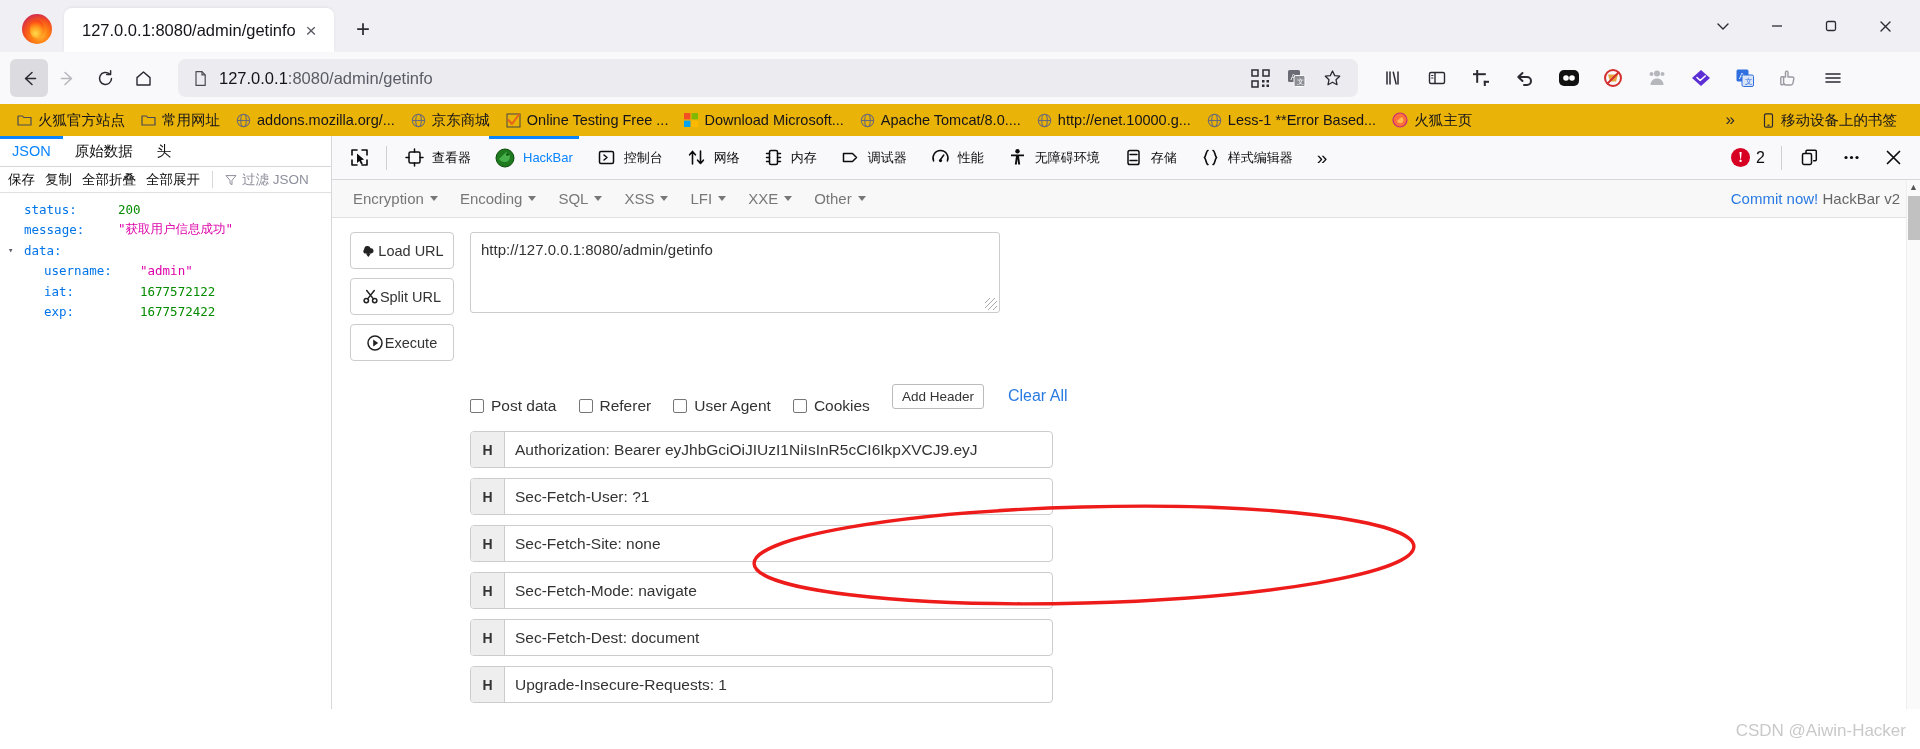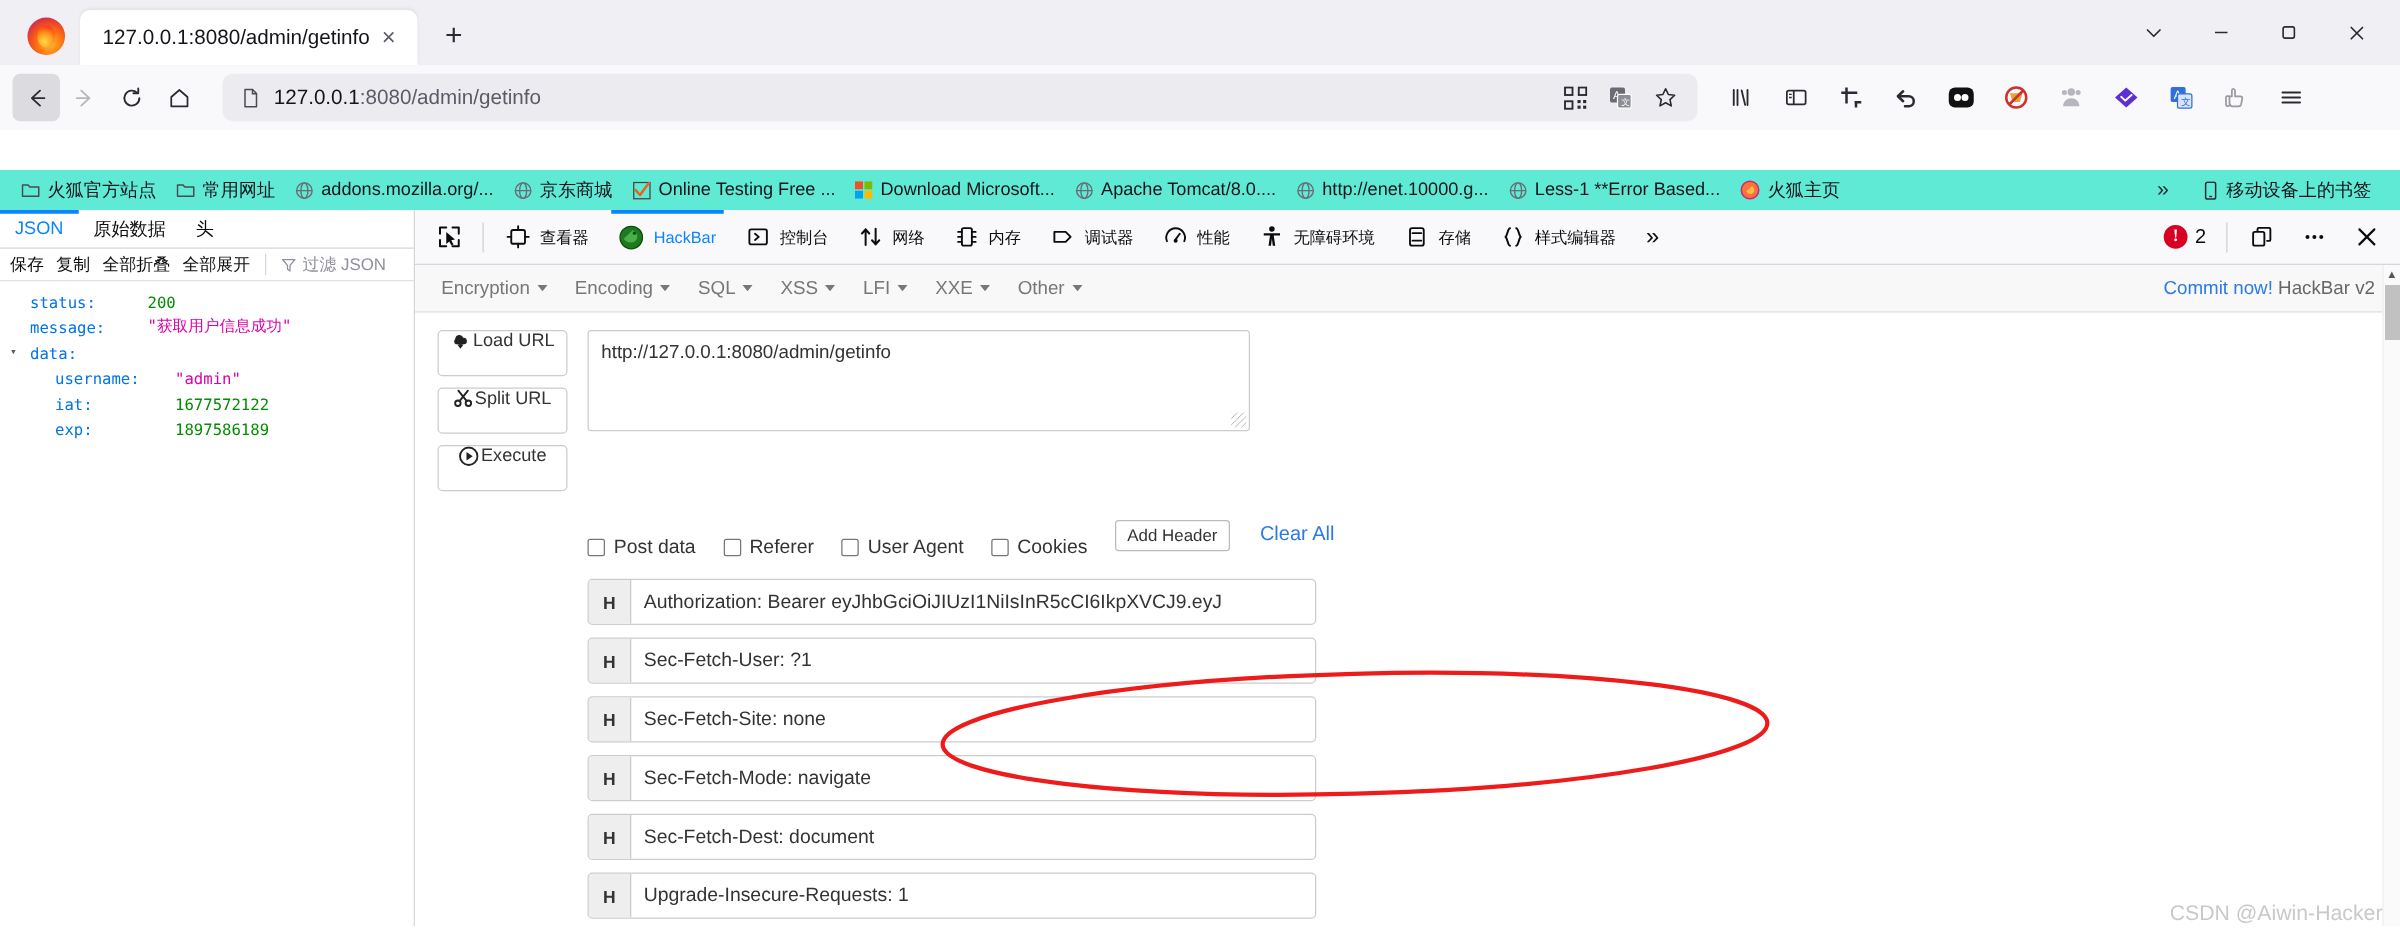--- a/index.html
+++ b/index.html
@@ -68,22 +68,22 @@
   .urlbar .doc-ico { margin-right:10px; display:flex; color:#4a4a52; }
   .urlbar .urltext { flex:1; font-size:16.5px; color:#15141a; white-space:nowrap; overflow:hidden; }
   .urlbar .urltext .dim { color:#5b5b66; }
   .urlbar .ub-icons { display:flex; align-items:center; gap:12px; padding-right:6px; }
   .ubico { width:24px; height:24px; display:flex; align-items:center; justify-content:center; color:#2b2a33; }
   .navright { display:flex; align-items:center; gap:10px; margin-left:6px; }
   .navright .ni { width:34px; height:34px; display:flex; align-items:center; justify-content:center; color:#2b2a33; }
 
   
   .bookmarks {
-    height:32px; background:#5eead4; display:flex; align-items:center;
-    padding:0 10px; font-size:14.5px; color:#15141a; gap:2px; position:relative;margin-top:32px;
+    height:32px; background:#eab308; display:flex; align-items:center;
+    padding:0 10px; font-size:14.5px; color:#15141a; gap:2px; position:relative;
   }
   .bm { display:flex; align-items:center; gap:6px; padding:3px 7px; border-radius:4px; white-space:nowrap; }
   .bm .lbl { font-size:14.5px; }
   .bm-sep { flex:1; }
   .bm-overflow { padding:3px 8px; font-size:17px; color:#2b2a33; }
 
   
   .content { display:flex; height:573px; }
 
   
@@ -150,21 +150,21 @@
   .caret { width:0; height:0; border-left:4px solid transparent; border-right:4px solid transparent; border-top:5px solid #777; display:inline-block; }
   .hb-commit { margin-left:auto; font-size:15px; padding:6px 10px; }
   .hb-commit .blue { color:#2a7ae2; }
   .hb-commit .grey { color:#666; }
 
   .hb-body { padding:14px 18px 0 18px; }
   .hb-top { display:flex; gap:0; }
   .hb-btncol { display:flex; flex-direction:column; gap:9px; width:104px; flex:none; }
   .hb-btn {
     height:37px; border:1px solid #ccc; border-radius:4px; background:#fff;
-    display:flex; justify-content:center; gap:2px;
+    display:flex; align-items:center; justify-content:center; gap:2px;
     font-size:14.5px; color:#333;
   }
   .hb-url {
     margin-left:16px; width:530px; height:81px; border:1px solid #ccc; border-radius:3px;
     padding:8px 10px; font-size:15px; color:#333; position:relative; background:#fff;
   }
   .hb-url .grip {
     position:absolute; right:2px; bottom:2px; width:12px; height:12px;
     background:
       linear-gradient(135deg, transparent 46%, #aaa 46%, #aaa 54%, transparent 54%) 0 0/5px 5px repeat;
@@ -532,21 +532,21 @@
         <div class="jrowflex">
           <span class="kcell lvl2" style="width:140px">username:</span>
           <span class="vcell jstr">"admin"</span>
         </div>
         <div class="jrowflex">
           <span class="kcell lvl2" style="width:140px">iat:</span>
           <span class="vcell jnum">1677572122</span>
         </div>
         <div class="jrowflex">
           <span class="kcell lvl2" style="width:140px">exp:</span>
-          <span class="vcell jnum">1897586189</span>
+          <span class="vcell jnum">1677572422</span>
         </div>
       </div>
     </div>
 
     <div class="devtools">
 
       <div class="dt-toolbar">
         <div class="dt-pickbtn">
           <svg width="21" height="21" viewBox="0 0 21 21">
               <path d="M3 3h5M3 3v5M18 3h-5M18 3v5M3 18h5M3 18v-5M18 18h-5M18 18v-5" stroke="#0c0c0d" stroke-width="1.6" fill="none" stroke-linecap="round"></path>

